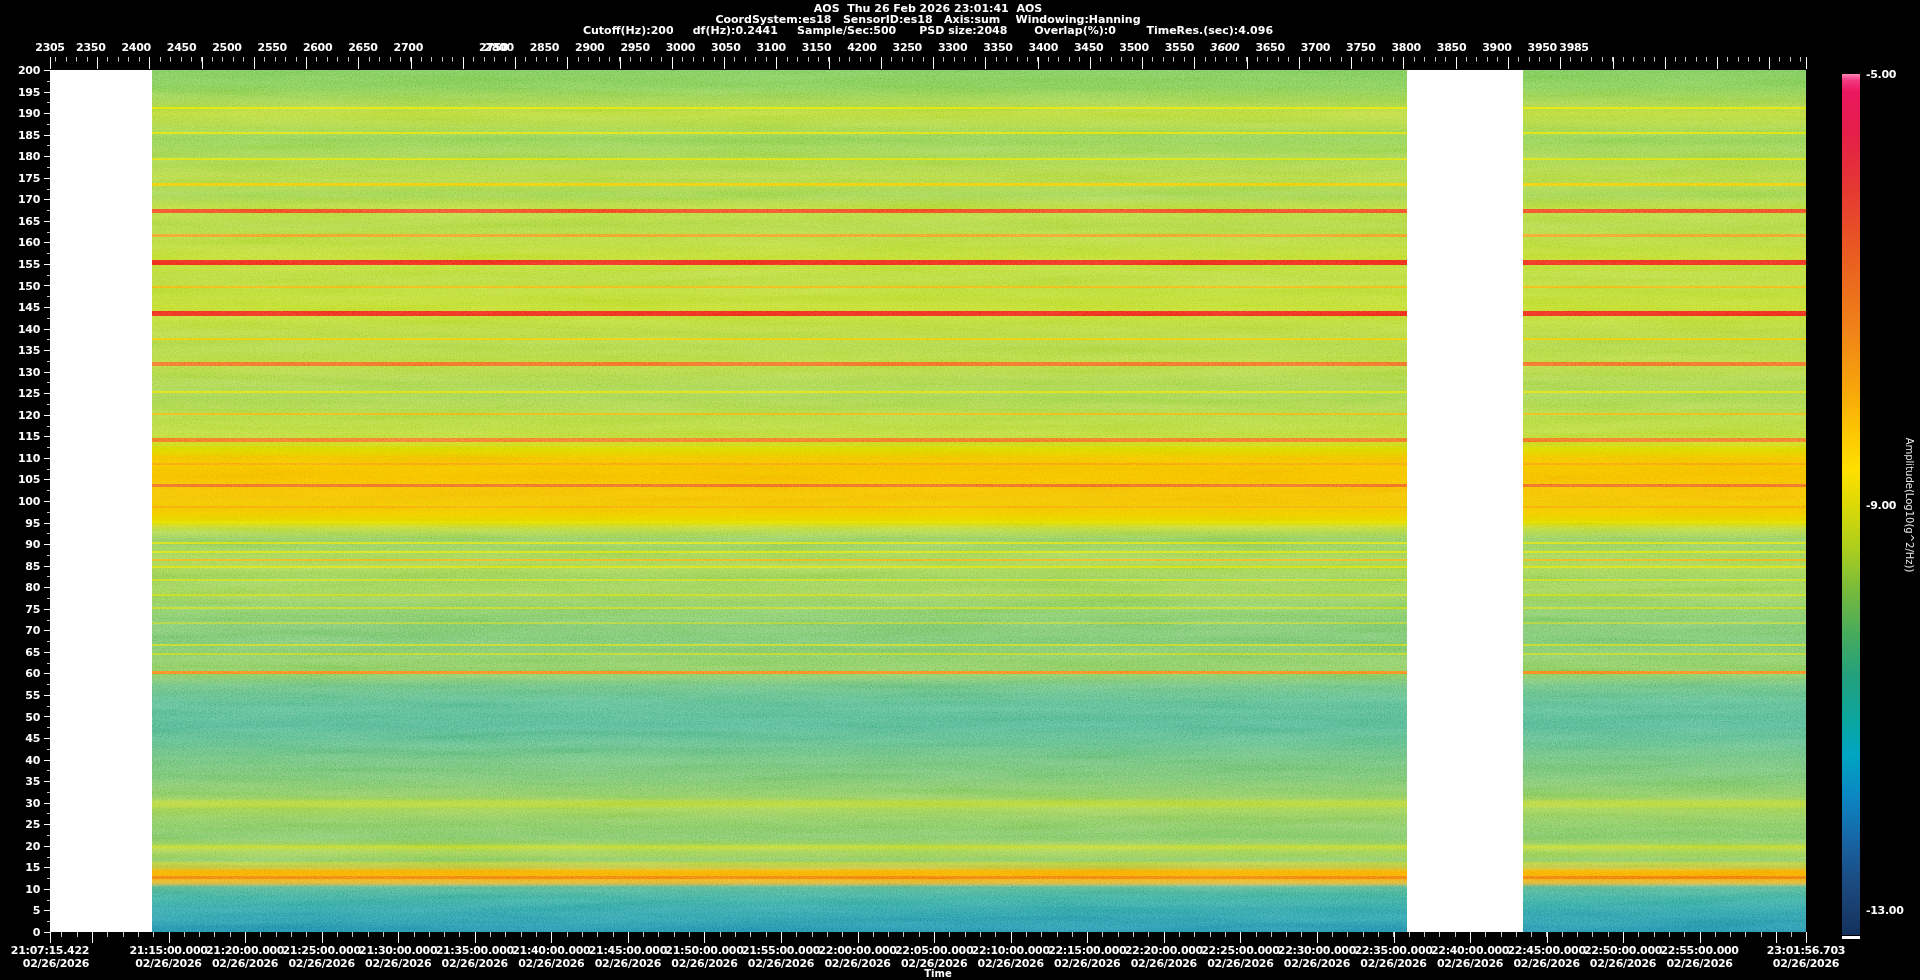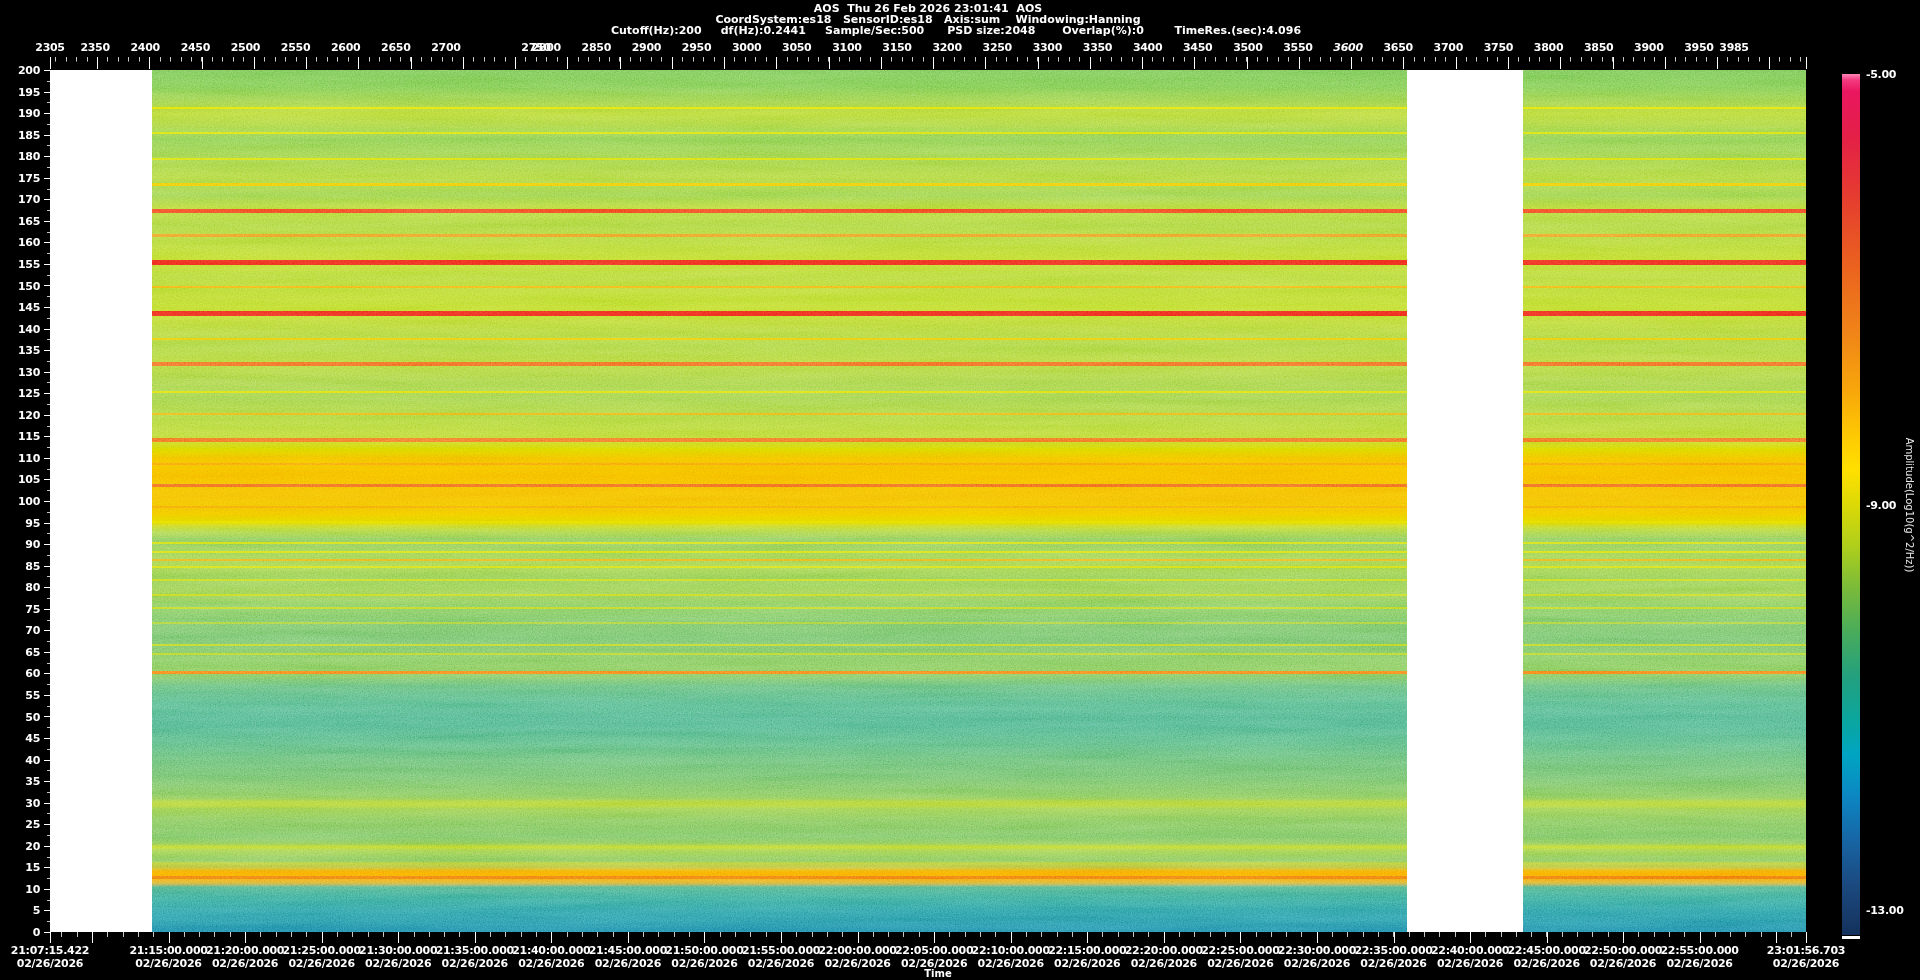--- a/index.html
+++ b/index.html
@@ -1,23 +1,23 @@
 <!DOCTYPE html>
 <html><head>
 <meta charset="utf-8">
 <style>
   html,body{margin:0;padding:0;background:#000;}
   body{width:1920px;height:980px;position:relative;overflow:hidden;
        font-family:"DejaVu Sans","Liberation Sans",sans-serif;color:#fff;}
   .hline{position:absolute;left:928px;transform:translateX(-50%);
          font-size:11px;font-weight:bold;white-space:pre;letter-spacing:0;}
-  .h1{top:2px;} .h2{top:13px;} .h3{top:24px;margin-left:28px;}
-
-  
-  .top-labels{position:absolute;left:50px;top:41px;width:1684px;height:14px;}
+  .h1{top:2px;} .h2{top:13px;} .h3{top:24px;}
+
+  
+  .top-labels{position:absolute;left:50px;top:41px;width:1524px;height:14px;}
   .top-labels span{position:absolute;top:0;transform:translateX(-50%);
                    font-size:11px;font-weight:bold;letter-spacing:-0.3px;}
   .top-ticks{position:absolute;left:50px;top:57px;width:1757px;height:12px;
     background-image:
       linear-gradient(90deg,#fff 0 1px,transparent 1px),
       linear-gradient(270deg,#fff 0 1px,transparent 1px),
       repeating-linear-gradient(90deg,transparent 0 47px,#fff 47px 48px,transparent 48px 52.26px),
       repeating-linear-gradient(90deg,transparent 0 5.2px,#c8c8c8 5.2px 6.2px,transparent 6.2px 10.45px);
     background-size:100% 100%,100% 100%,100% 100%,100% 38%;
     background-repeat:no-repeat;}
@@ -85,21 +85,21 @@
     <span style="left: 23.5119%;">2700</span>
     <span style="left: 26.4881%; margin-left: 40px;">2750</span>
     <span style="left: 29.4643%;">2800</span>
     <span style="left: 32.4405%;">2850</span>
     <span style="left: 35.4167%;">2900</span>
     <span style="left: 38.3929%;">2950</span>
     <span style="left: 41.369%;">3000</span>
     <span style="left: 44.3452%;">3050</span>
     <span style="left: 47.3214%;">3100</span>
     <span style="left: 50.2976%;">3150</span>
-    <span style="left: 53.2738%;">3200</span>
+    <span style="left: 53.2738%;">4200</span>
     <span style="left: 56.25%;">3250</span>
     <span style="left: 59.2262%;">3300</span>
     <span style="left: 62.2024%;">3350</span>
     <span style="left: 65.1786%;">3400</span>
     <span style="left: 68.1548%;">3450</span>
     <span style="left: 71.131%;">3500</span>
     <span style="left: 74.1071%;">3550</span>
     <span style="left: 77.0833%; font-style: italic;">3600</span>
     <span style="left: 80.0595%;">3650</span>
     <span style="left: 83.0357%;">3700</span>
@@ -227,21 +227,21 @@
     <rect width="100%" height="100%" filter="url(#f3)"></rect>
   </svg>
   <div class="gaps" id="gaps">
       <div class="gap" style="left: 0%; width: 5.81%;"></div>
       <div class="gap" style="left: 77.28%; width: 6.61%;"></div>
     </div>
 </div>
 
 <div class="bot-ticks"></div>
 <div class="time-labels" id="timeLabels">
-    <div class="tlabel" style="left: 0%;">
+    <div class="tlabel" style="left: 0%; text-align: right;">
       <div>21:07:15.422</div>
       <div>02/26/2026</div>
     </div>
     <div class="tlabel" style="left: 6.75%;">
       <div>21:15:00.000</div>
       <div>02/26/2026</div>
     </div>
     <div class="tlabel" style="left: 11.11%;">
       <div>21:20:00.000</div>
       <div>02/26/2026</div>

